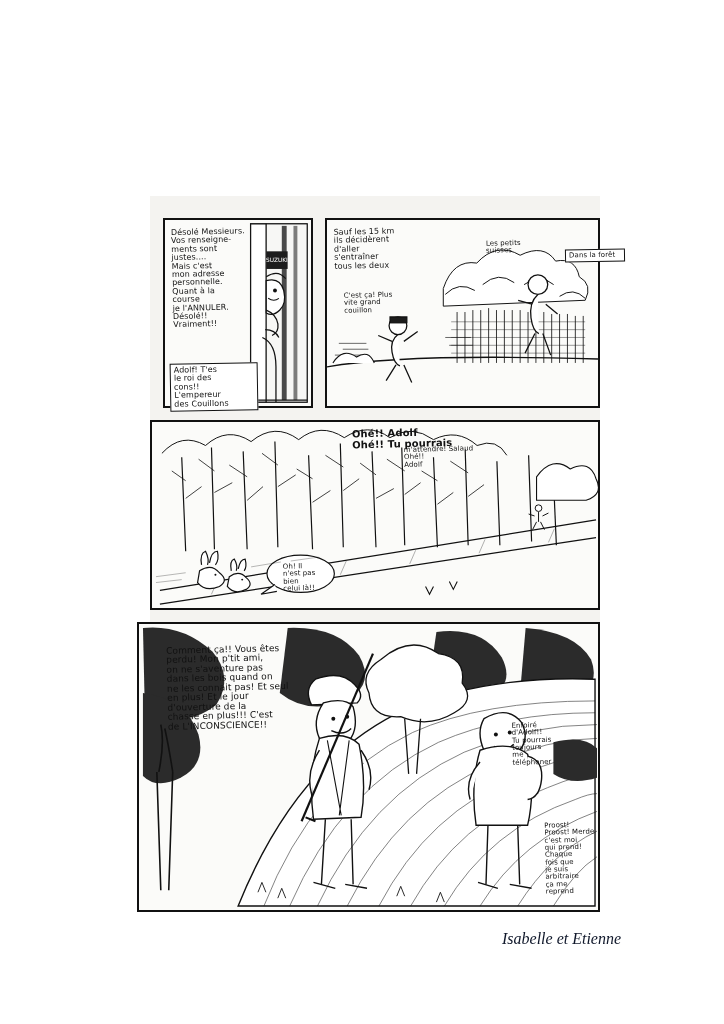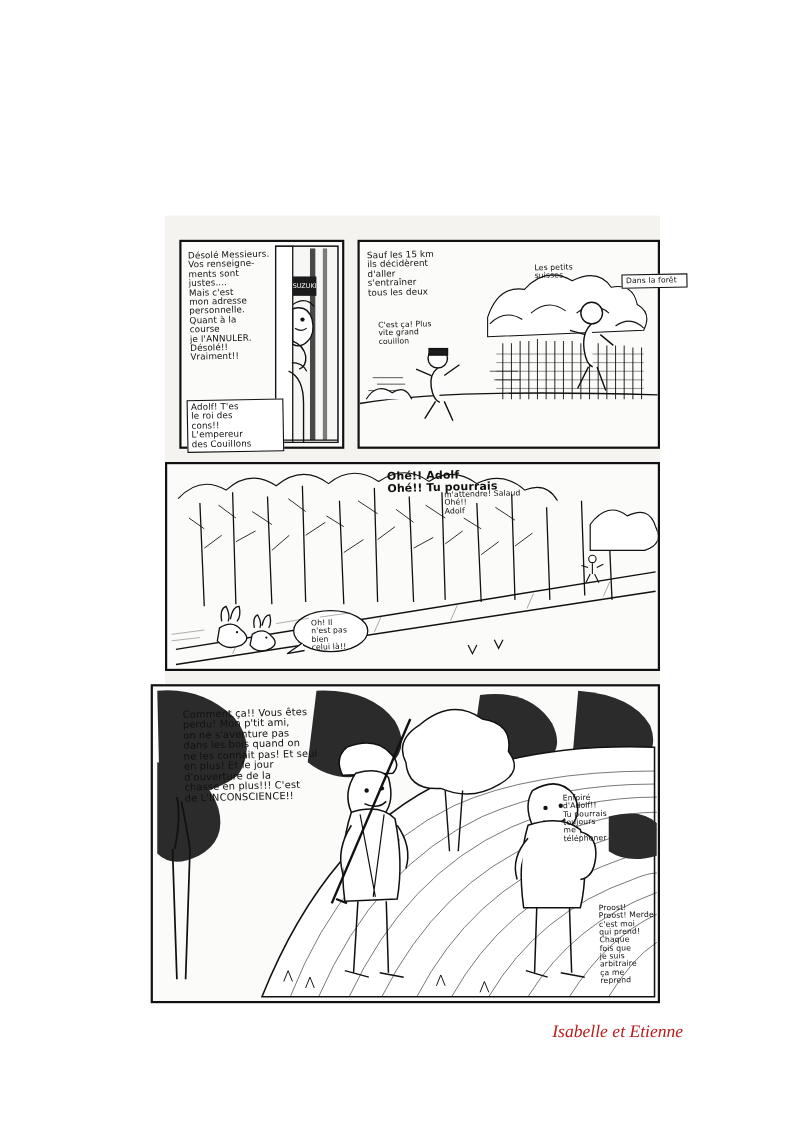--- a/index.html
+++ b/index.html
@@ -101,21 +101,21 @@
   #p4-speech { left: 167px; top: 645px; width: 145px; }
   #p4-right { left: 512px; top: 722px; width: 60px; }
   #p4-grumble { left: 545px; top: 822px; width: 52px; }
 
   .signature {
     position: absolute;
     left: 502px; top: 930px;
     font-family: "Liberation Serif", serif;
     font-style: italic;
     font-size: 16px;
-    color: #b91c1c;
+    color: #0f172a;
   }
 </style>
 </head>
 <body>
 
 <div class="page">
 
   <div class="scan-area"></div>
 
   <div class="bleed b1">et lorsque il

